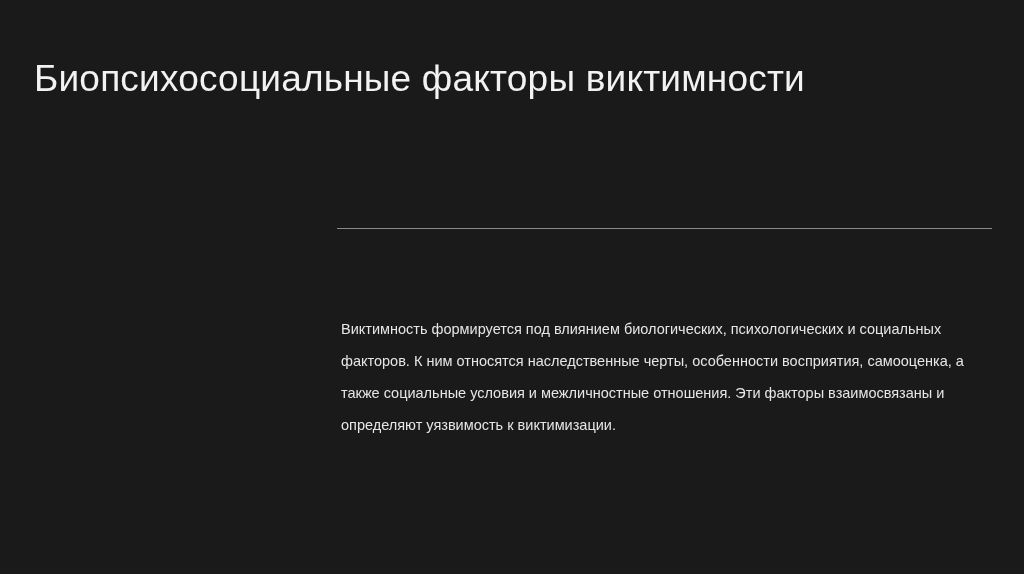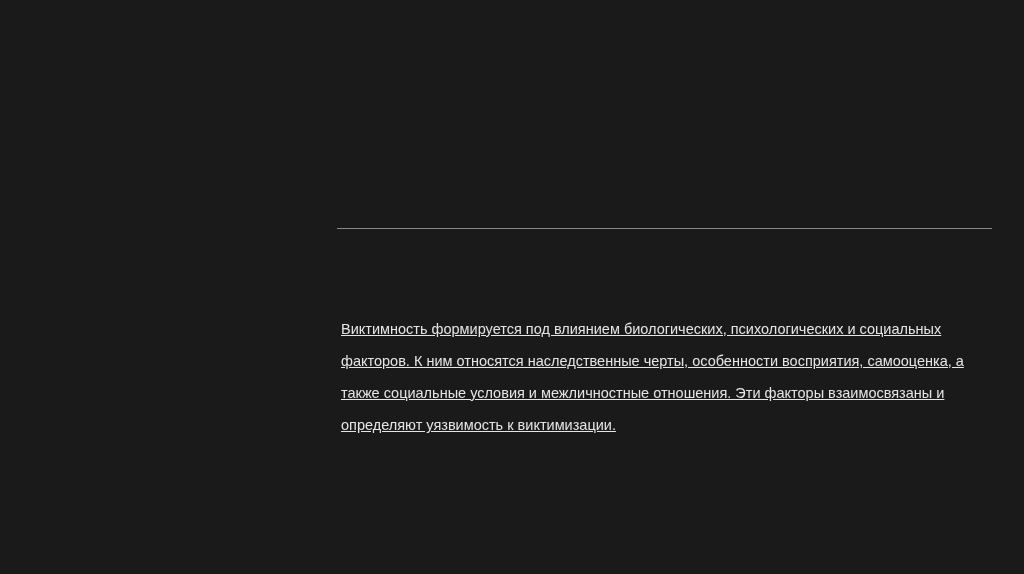--- a/index.html
+++ b/index.html
@@ -42,26 +42,26 @@
   }
   .body-text {
     position: absolute;
     left: 341px;
     top: 298px;
     width: 630px;
     color: #e6e6e6;
     font-size: 14.5px;
     line-height: 2.22;
     text-align: left;
-    text-decoration: underline;
   }
 </style>
 </head>
 <body>
 
 <div class="slide">
 
+  <h1 class="slide-title">Биопсихосоциальные факторы виктимности</h1>
 
   <div class="divider"></div>
 
   <p class="body-text">Виктимность формируется под влиянием биологических, психологических и социальных факторов. К ним относятся наследственные черты, особенности восприятия, самооценка, а также социальные условия и межличностные отношения. Эти факторы взаимосвязаны и определяют уязвимость к виктимизации.</p>
 
 </div>
 
 </body></html>

